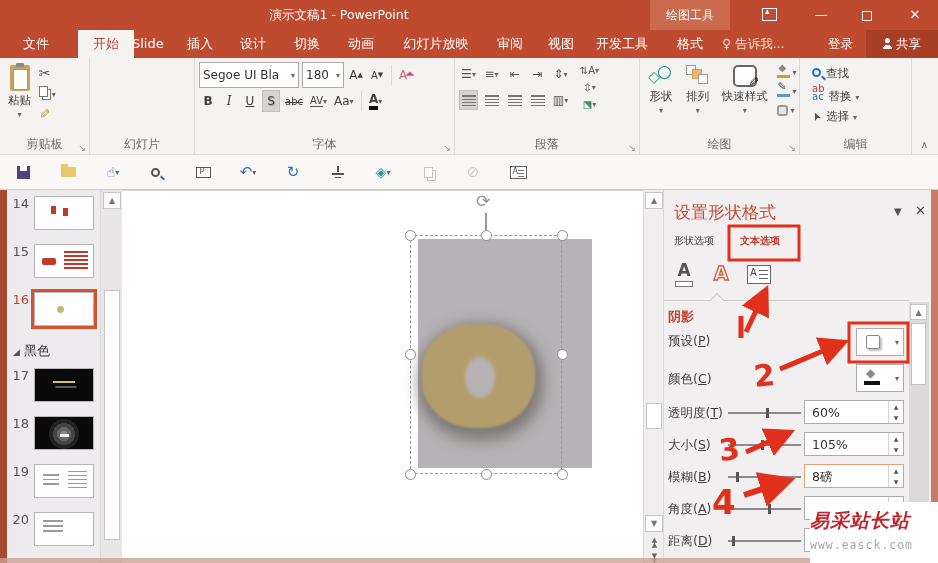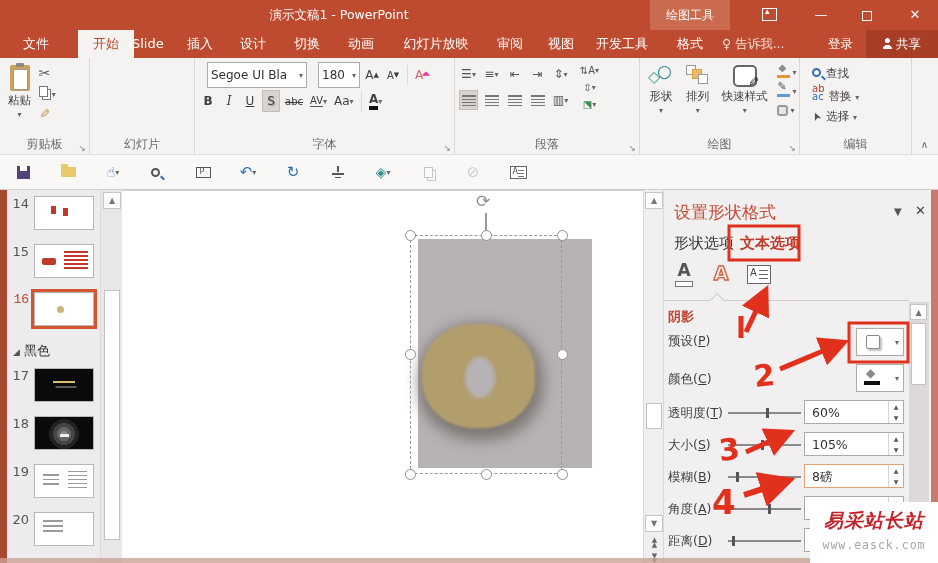--- a/index.html
+++ b/index.html
@@ -48,21 +48,21 @@
 
   .newslide-ic { width:24px; height:18px; background:#fff; border:1px solid #999; position:relative; }
   .newslide-ic:before { content:"✶"; position:absolute; left:-6px; top:-8px; color:#E8B23A; font-size:12px; }
   .newslide-ic:after { content:""; position:absolute; left:3px; top:4px; width:12px; height:9px;
        background:repeating-linear-gradient(#b8b4b0 0 1px, transparent 1px 3px); }
   .mini-rect { display:inline-block; width:14px; height:11px; border:1px solid #888; background:#fff; margin-right:3px; position:relative; top:2px; }
   .mini-rect.blue:after { content:""; position:absolute; inset:1px 7px 1px 1px; background:repeating-linear-gradient(#7FA7D8 0 1px, transparent 1px 3px); }
   .mini-rect.gold:after { content:""; position:absolute; inset:2px; background:repeating-linear-gradient(#C9A35C 0 1px, transparent 1px 3px); }
 
   .fontrow { display:flex; align-items:center; gap:3px; height:26px; }
-  .combo { background:#fff; border:1px solid #ABABAB; height:26px; display:flex; align-items:center; padding:0 3px; font-size:12px; color:#333;margin-left:8px; }
+  .combo { background:#fff; border:1px solid #ABABAB; height:26px; display:flex; align-items:center; padding:0 3px; font-size:12px; color:#333; }
   .combo .dd { margin-left:4px; }
   .fbtn { min-width:18px; height:22px; display:inline-flex; align-items:center; justify-content:center; color:#3f3f3f; padding:0 2px; }
   .fbtn.on { background:#D8D3CF; border:1px solid #C3BEB9; }
   .vsep { width:1px; height:20px; background:#DCD8D5; margin:0 2px; }
 
   .parmain { display:inline-flex; flex-direction:column; gap:2px; vertical-align:top; }
   .parrow { display:flex; align-items:center; gap:4px; height:24px; }
   .pbtn { min-width:19px; height:20px; display:inline-flex; align-items:center; justify-content:center; color:#555; font-size:12px; }
   .pbtn.on { background:#D8D3CF; border:1px solid #C3BEB9; }
   .bars { display:inline-block; width:14px; height:11px; }
@@ -170,21 +170,21 @@
   .rot-handle { position:absolute; left:354px; top:2px; font-size:17px; color:#8f8f8f; line-height:17px; }
 
   .canvas-scroll { left:643px; width:20px; border-left:1px solid #DDD9DB; background:#F0EEEF; }
   .dblarrow { position:absolute; left:3px; width:15px; text-align:center; color:#666; font-size:7px; line-height:5px; }
 
   
   .pane { position:absolute; left:663px; top:0; width:268px; height:373px; background:#F1EFF0; border-left:1px solid #DCD8D6; }
   .pane-title { position:absolute; left:10px; top:11px; font-size:17px; color:#C64E36; }
   .pane-dd { position:absolute; left:230px; top:16px; color:#555; font-size:10px; }
   .pane-x { position:absolute; left:251px; top:13px; color:#444; font-size:13px; }
-  .ptab { position:absolute; top:44px; font-size:15px; color:#3a3a3a; }
+  .ptab { position:absolute; top:44px; font-size:10px; color:#3a3a3a; }
   .ptab.shape { left:10px; }
   .ptab.text { left:76px; color:#BE3A26; font-weight:bold; }
   .picon { position:absolute; top:72px; width:30px; height:30px; text-align:center; }
   .pa1 { left:5px; } .pa2 { left:42px; } .pa3 { left:80px; }
   .a-fill { font-size:17px; font-weight:bold; color:#555; line-height:17px; }
   .a-fill-bar { width:18px; height:6px; border:1.5px solid #777; margin:2px auto 0; background:#fff; }
   .a-glow { font-size:19px; font-weight:bold; color:#F8EDE8; -webkit-text-stroke:1.3px #C8664A; text-shadow:0 0 3px #E8B09A; }
   .a-box { width:24px; height:19px; border:1.5px solid #666; background:#fff; position:relative; margin:3px auto 0; }
   .a-box:before { content:"A"; position:absolute; left:2px; top:1px; font-size:10px; color:#444; }
   .a-box:after { content:""; position:absolute; right:2px; top:4px; width:9px; height:10px;
@@ -204,21 +204,21 @@
   .spin .val { position:absolute; left:7px; top:4px; }
   .spin .arrows { position:absolute; right:0; top:0; width:15px; height:100%; border-left:1px solid #D5D2D0; font-size:6px; color:#555; text-align:center; line-height:11px; }
   .spin.hl { border:1px solid #E2A276; }
   .sl { position:absolute; left:64px; width:73px; height:1.5px; background:#8a8a8a; }
   .sl .tick { position:absolute; top:-4px; width:3px; height:10px; background:#555; }
   .pane-scroll { position:absolute; left:245px; top:112px; width:20px; height:261px; background:#DDD9DB; }
   .ps-up { position:absolute; left:1px; top:2px; width:17px; height:16px; background:#FDFDFD; border:1px solid #C8C5C3; color:#777; font-size:8px; text-align:center; line-height:15px; }
   .ps-thumb { position:absolute; left:2px; top:21px; width:15px; height:62px; background:#fff; border:1px solid #C5C2C4; }
 
   
-  .watermark { position:absolute; left:810px; top:502px; width:128px; height:61px; background:#fff; z-index:80; text-align:center; }
+  .watermark { position:absolute; left:810px; top:502px; width:128px; height:61px; background:#fff; z-index:80; }
   .wm1 { margin-top:6px; font-family:"DejaVu Serif","Liberation Serif",serif; font-style:italic; font-weight:bold; font-size:19px; color:#C2252B; letter-spacing:1px; white-space:nowrap; }
   .wm2 { margin-top:4px; font-family:"DejaVu Sans Mono","Liberation Mono",monospace; font-size:11.5px; color:#A8A6A4; letter-spacing:1px; }
   .anno { position:absolute; left:0; top:0; width:938px; height:563px; z-index:60; pointer-events:none; }
 </style>
 </head>
 <body>
 
 <div class="window">
 
   <div class="titlebar">
@@ -438,21 +438,21 @@
     <div class="thumbs">
       <div class="trow" style="top:6px;">
           <span class="tnum">14</span>
           <span class="thumb t14"></span>
         </div>
       <div class="trow" style="top:54px;">
           <span class="tnum">15</span>
           <span class="thumb t15"></span>
         </div>
       <div class="trow" style="top:102px;">
-          <span class="tnum" style="color:#C0432D;font-family:Liberation Mono, monospace;">16</span>
+          <span class="tnum" style="color:#C0432D;">16</span>
           <span class="thumb sel t16"></span>
         </div>
       <div class="sect" style="top:152px;"><span class="tri">◢</span><span>黑色</span></div>
       <div class="trow" style="top:178px;">
           <span class="tnum">17</span>
           <span class="thumb black t17"></span>
         </div>
       <div class="trow" style="top:226px;">
           <span class="tnum">18</span>
           <span class="thumb black t18"></span>

